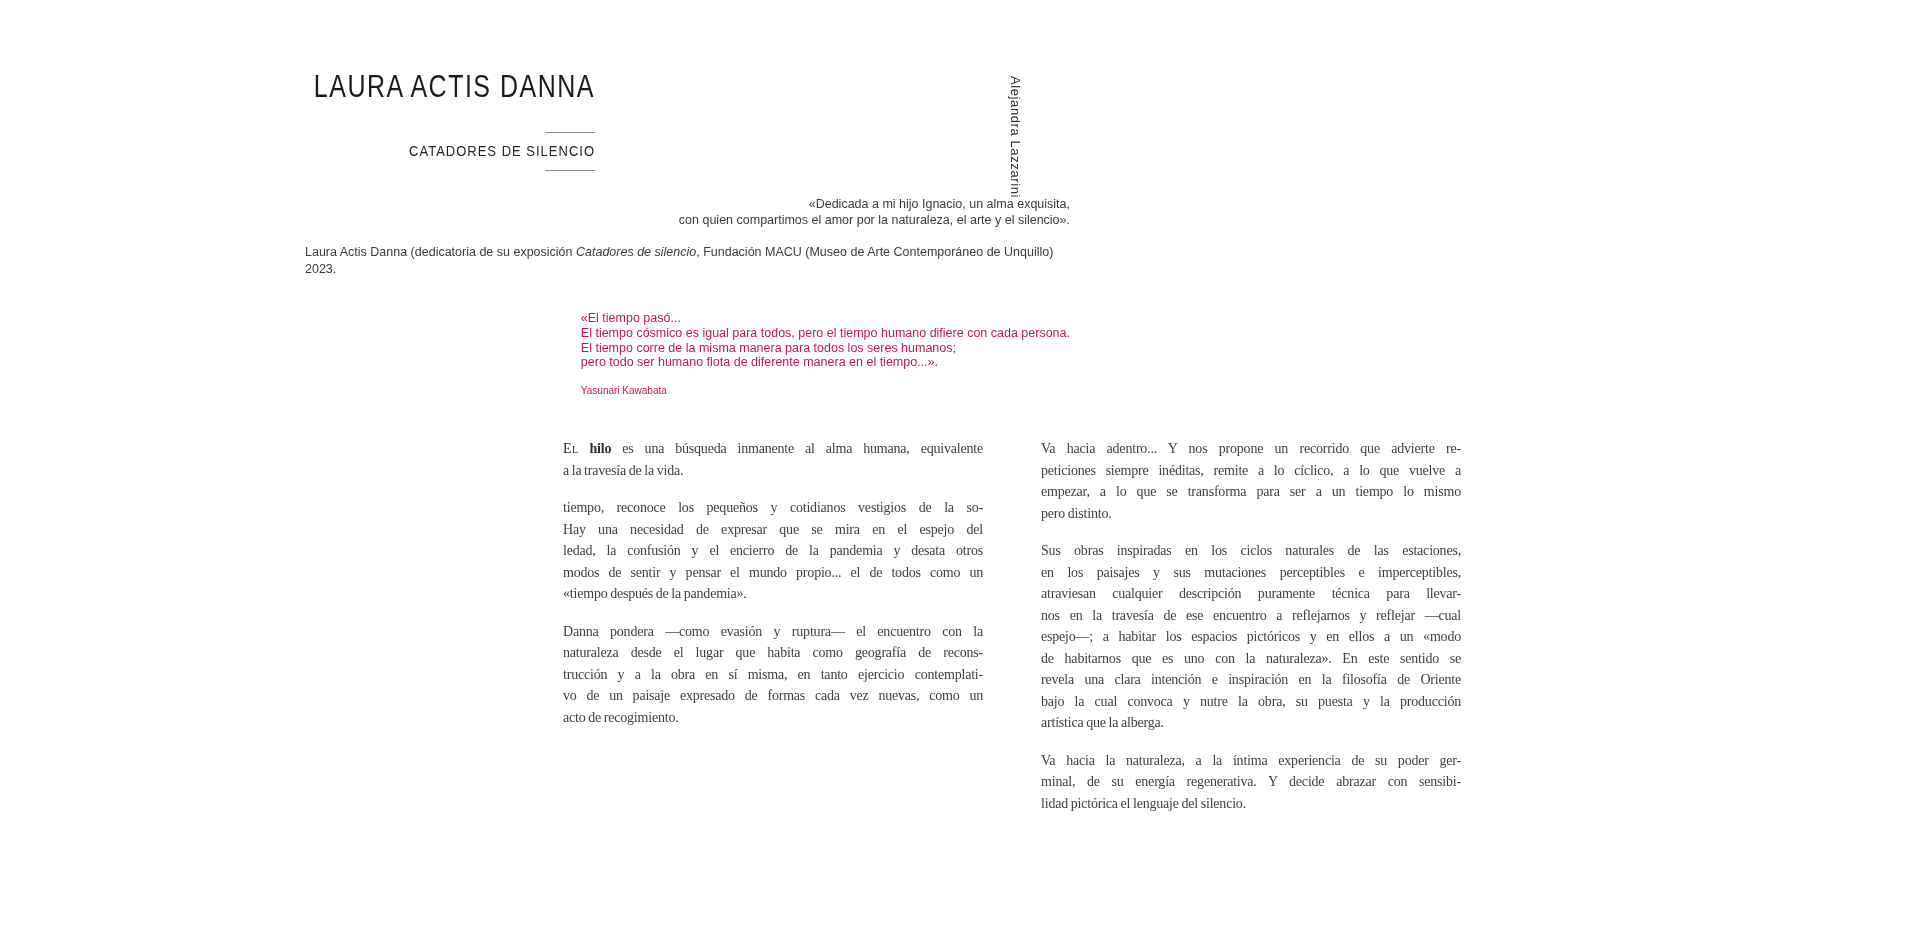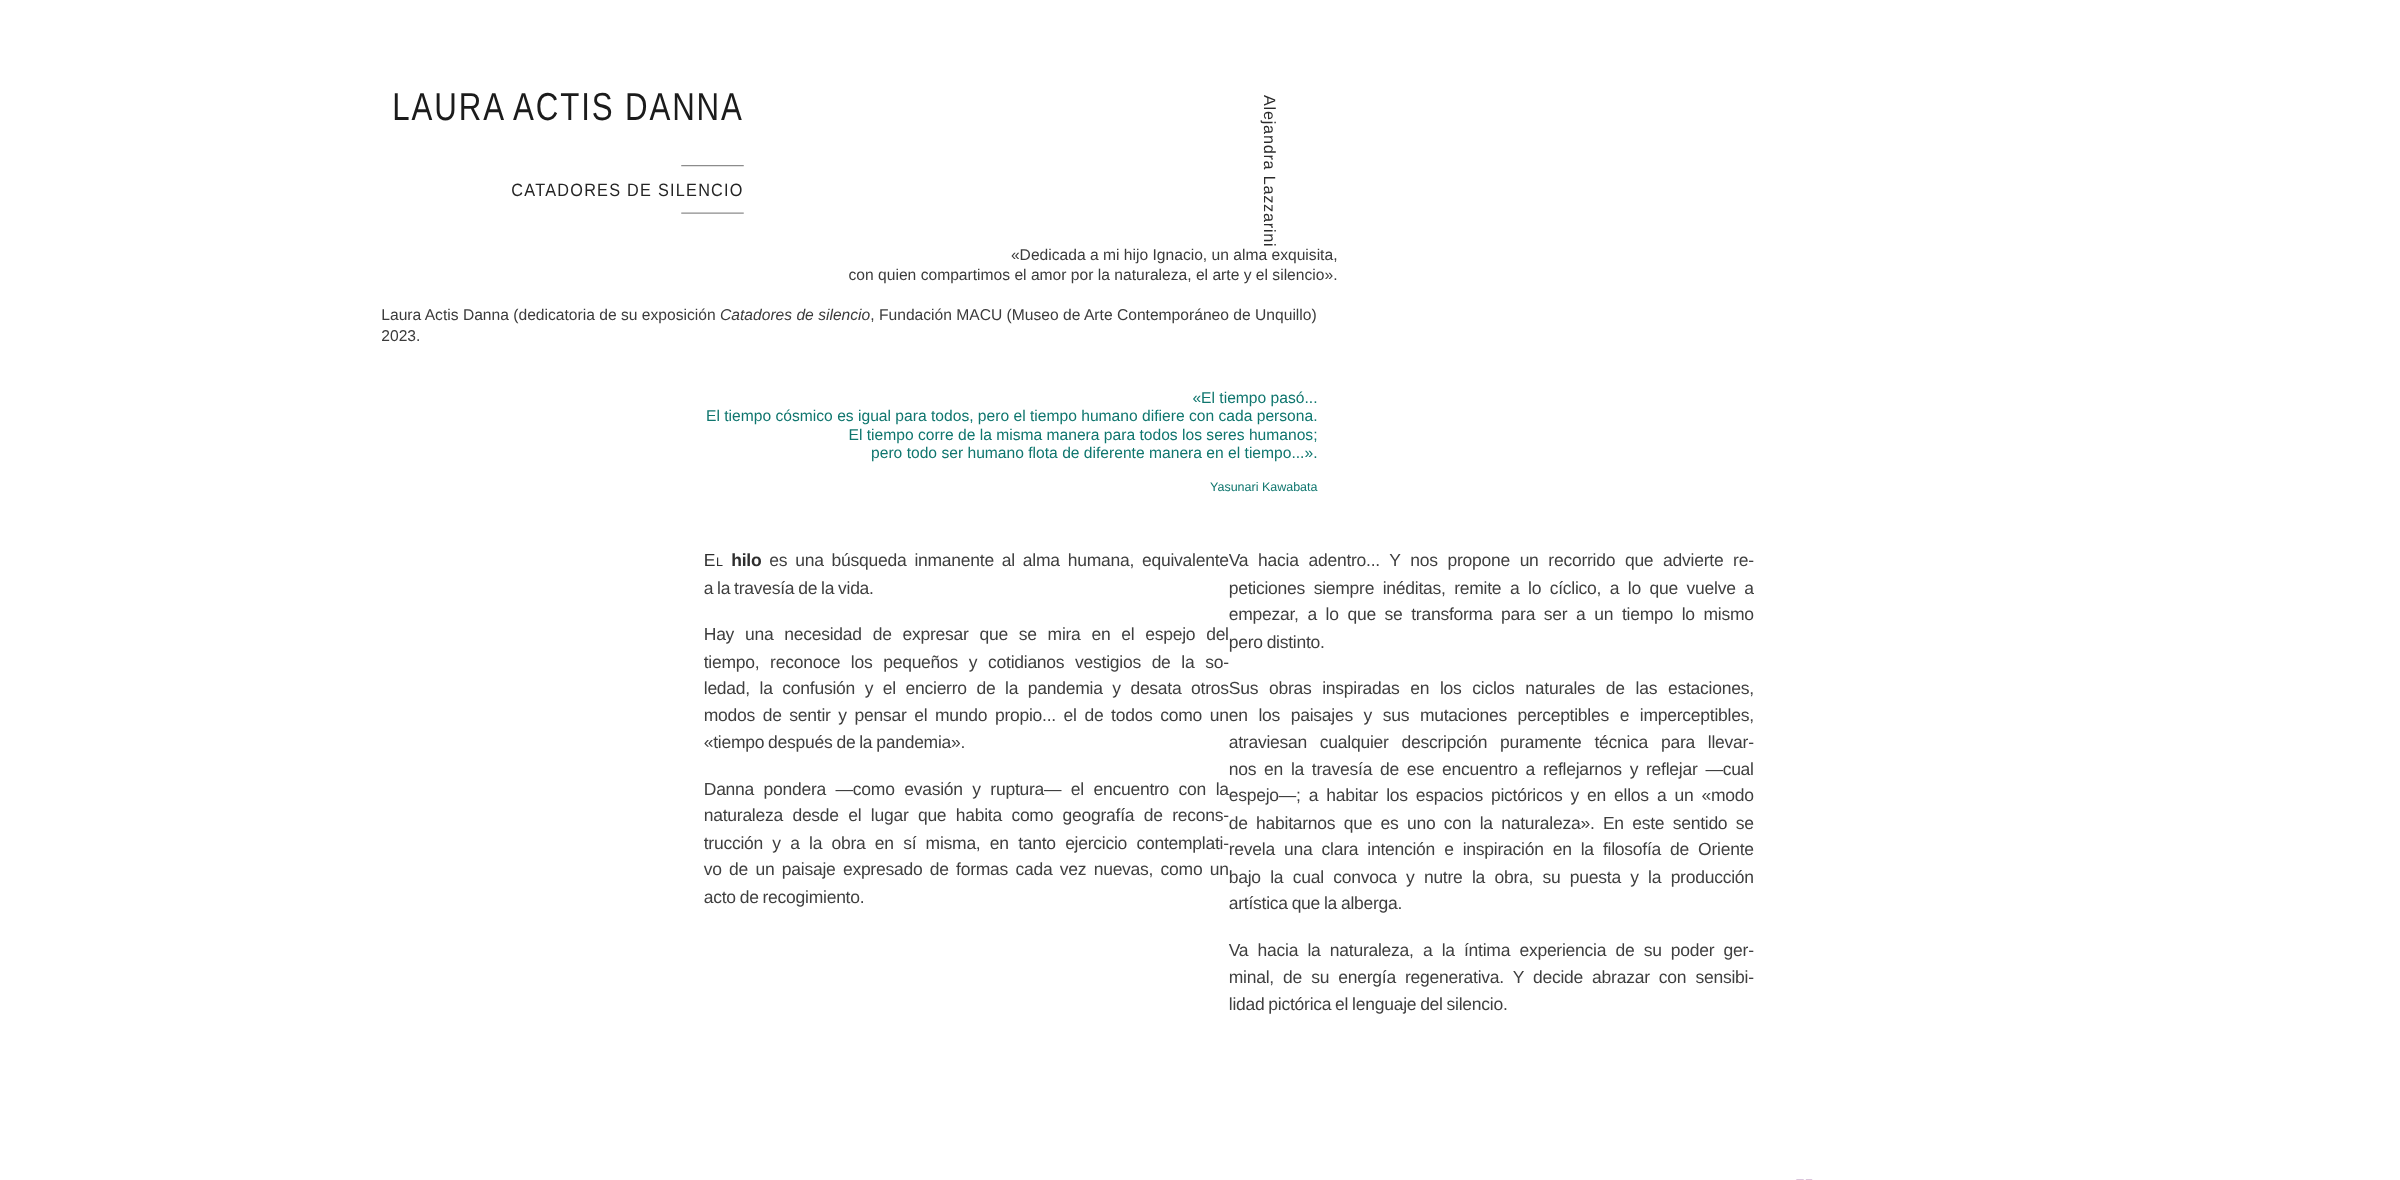--- a/index.html
+++ b/index.html
@@ -77,37 +77,38 @@
     width: 765px;
     text-align: left;
     font-size: 12.5px;
     line-height: 16.5px;
     color: #3b3b3b;
   }
   .credit .italic { font-style: italic; }
   .epigraph {
     position: absolute;
     top: 271px;
-    right: 474px;
-    text-align: right;
+    right: 458px;
     font-size: 12.5px;
     line-height: 14.8px;
-    color: #0f766e;
+    color: #be185d;
   }
   .epigraph-attribution {
     margin-top: 14px;
     font-size: 10px;
   }
 
   
   .columns {
     position: absolute;
     top: 398px;
     left: 563px;
     display: flex;
+    gap: 58px;
+    font-family: Liberation Serif, serif;
   }
   .col { width: 420px; }
   .para { margin: 0 0 16px 0; }
   .para:last-child { margin-bottom: 0; }
   .bline {
     font-size: 14px;
     line-height: 21.5px;
     letter-spacing: -0.2px;
     word-spacing: -0.6px;
     color: #3f3f3f;
@@ -170,22 +171,22 @@
     <div class="epigraph-attribution">Yasunari Kawabata</div>
   </div>
 
   <div class="columns">
     <div class="col">
         <div class="para">
           <div class="bline"><span class="lead-sc">El</span>&nbsp;<span class="lead-bold">hilo</span> es una búsqueda inmanente al alma humana, equivalente</div>
           <div class="bline last">a la travesía de la vida.</div>
         </div>
         <div class="para">
+          <div class="bline">tiempo, reconoce los pequeños y cotidianos vestigios de la so-</div>
           <div class="bline">Hay una necesidad de expresar que se mira en el espejo del</div>
-          <div class="bline">tiempo, reconoce los pequeños y cotidianos vestigios de la so-</div>
           <div class="bline">ledad, la confusión y el encierro de la pandemia y desata otros</div>
           <div class="bline">modos de sentir y pensar el mundo propio... el de todos como un</div>
           <div class="bline last">«tiempo después de la pandemia».</div>
         </div>
         <div class="para">
           <div class="bline">Danna pondera —como evasión y ruptura— el encuentro con la</div>
           <div class="bline">naturaleza desde el lugar que habita como geografía de recons-</div>
           <div class="bline">trucción y a la obra en sí misma, en tanto ejercicio contemplati-</div>
           <div class="bline">vo de un paisaje expresado de formas cada vez nuevas, como un</div>
           <div class="bline last">acto de recogimiento.</div>

